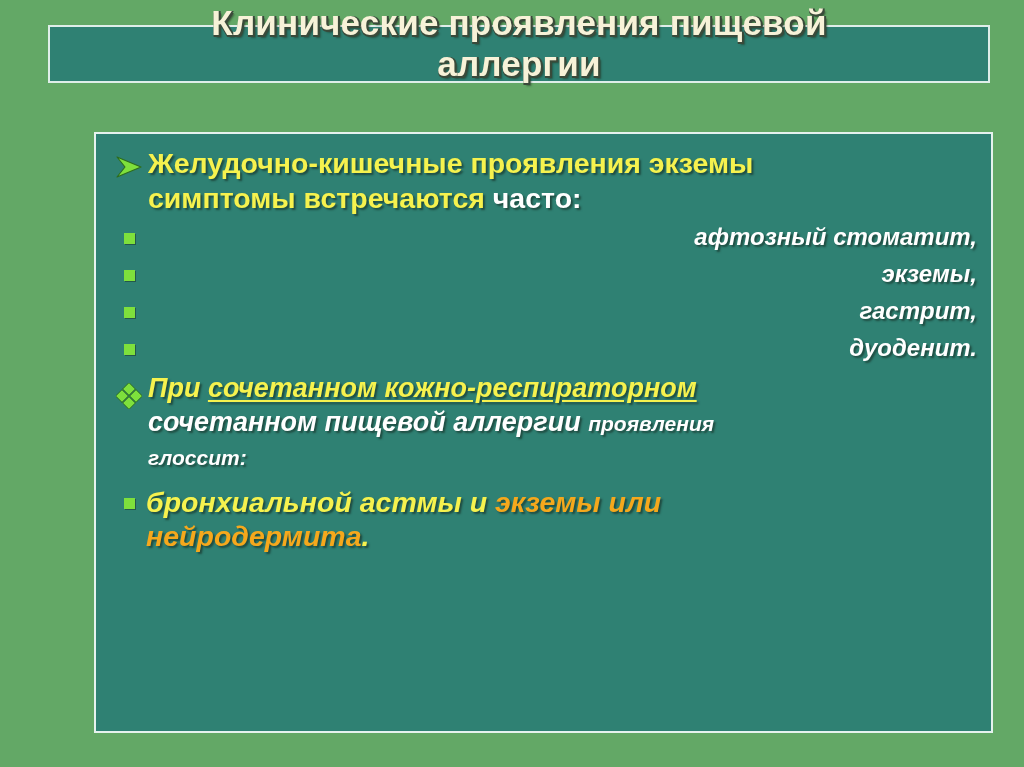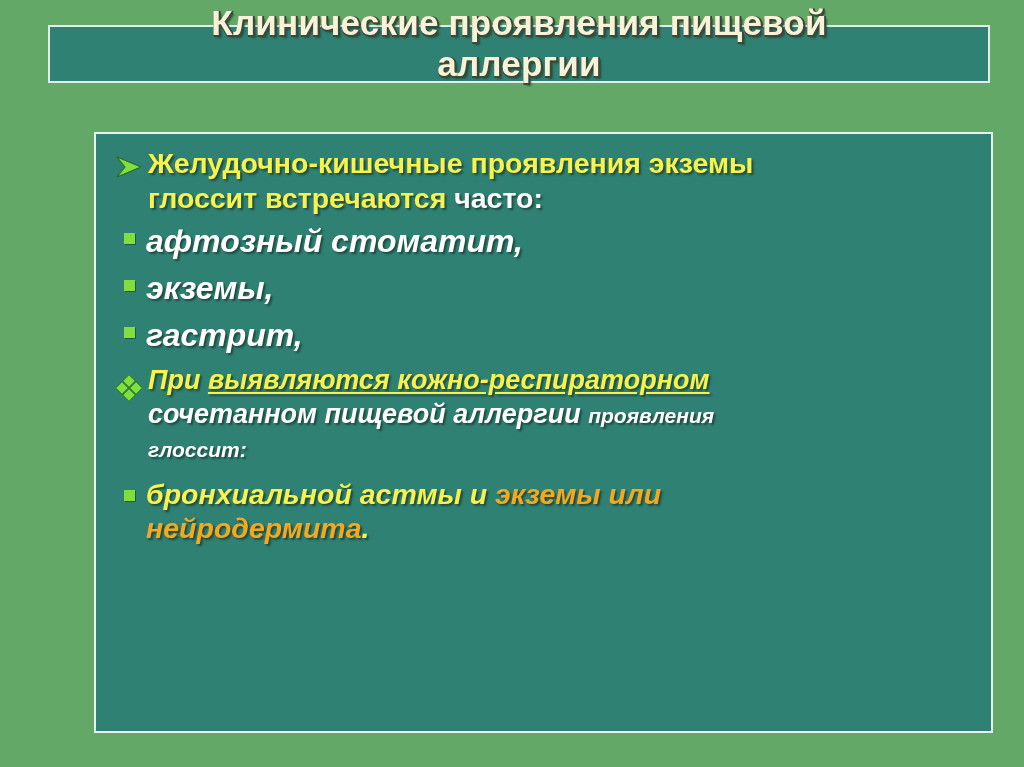--- a/index.html
+++ b/index.html
@@ -124,22 +124,23 @@
   
   .lvl1 {
     font-size: 28.5px;
     font-style: normal;
     padding-top: 2px;
   }
   .lvl1.italicized { font-style: italic; }
 
   
   .lvl2 {
-    font-size: 32px;
+    font-size: 24px;
     padding-top: 4px;
+    text-align: right;
   }
 
   
   .lvl1d {
     font-size: 27px;
     font-style: italic;
     padding-top: 0px;
     line-height: 1.26;
   }
 
@@ -172,21 +173,21 @@
   <div class="content-box">
 
     <div class="bullet-row row-g1">
       <span class="marker marker-arrow">
         <svg width="26" height="22" viewBox="0 0 26 22" aria-hidden="true">
           <polygon points="1,1 25,11 1,21 9,11" fill="#7ee03c" stroke="#2c6b1e" stroke-width="1.1" stroke-linejoin="round"></polygon>
         </svg>
       </span>
       <span class="btext lvl1">
         <span class="c-yellow">Желудочно-кишечные проявления экземы</span><br>
-        <span class="c-yellow">глоссит встречаются </span><span class="c-white">часто:</span>
+        <span class="c-yellow">симптомы встречаются </span><span class="c-white">часто:</span>
       </span>
     </div>
 
     <div class="bullet-row row-g2">
       <span class="marker marker-square">
           <i class="sq"></i>
         </span>
       <span class="btext lvl2 c-white">афтозный стоматит,</span>
     </div>
 
@@ -198,34 +199,40 @@
     </div>
 
 
     <div class="bullet-row row-g3">
       <span class="marker marker-square">
           <i class="sq"></i>
         </span>
       <span class="btext lvl2 c-white">гастрит,</span>
     </div>
 
+    <div class="bullet-row row-g3">
+      <span class="marker marker-square">
+          <i class="sq"></i>
+        </span>
+      <span class="btext lvl2 c-white">дуоденит.</span>
+    </div>
 
     <div class="bullet-row row-g4">
       <span class="marker marker-diamond">
         <svg width="26" height="26" viewBox="0 0 26 26" aria-hidden="true">
           <g fill="#7ee03c" stroke="#2c6b1e" stroke-width="0.9">
             <rect x="8.5" y="1.5" width="9" height="9" transform="rotate(45 13 6)"></rect>
             <rect x="1.5" y="8.5" width="9" height="9" transform="rotate(45 6 13)"></rect>
             <rect x="15.5" y="8.5" width="9" height="9" transform="rotate(45 20 13)"></rect>
             <rect x="8.5" y="15.5" width="9" height="9" transform="rotate(45 13 20)"></rect>
           </g>
         </svg>
       </span>
       <span class="btext lvl1d">
-        <span class="c-yellow"> При </span><span class="c-yellow u">выявляются кожно-респираторном</span><br>
+        <span class="c-yellow"> При </span><span class="c-yellow u">сочетанном кожно-респираторном</span><br>
         <span class="c-white">сочетанном пищевой аллергии </span><span class="small-white">проявления</span><br>
         <span class="small-white">глоссит:</span>
       </span>
     </div>
 
     <div class="bullet-row row-g5">
       <span class="marker marker-square">
           <i class="sq"></i>
         </span>
       <span class="btext lvl1 italicized">

